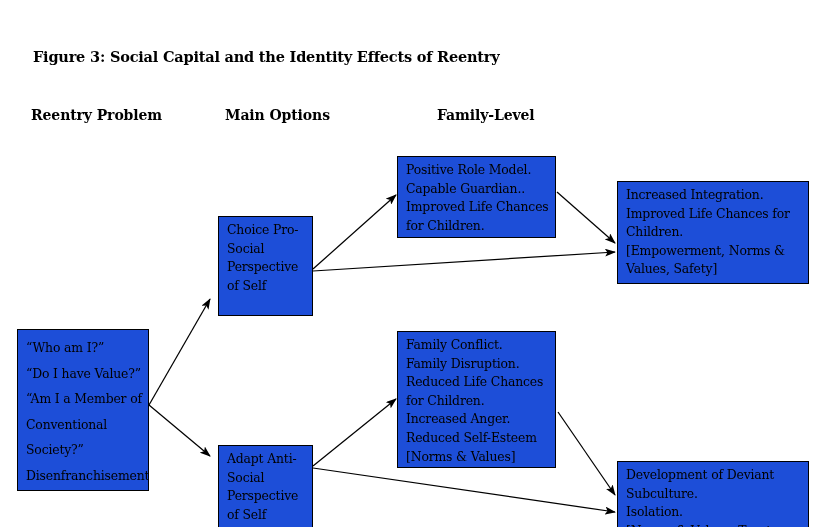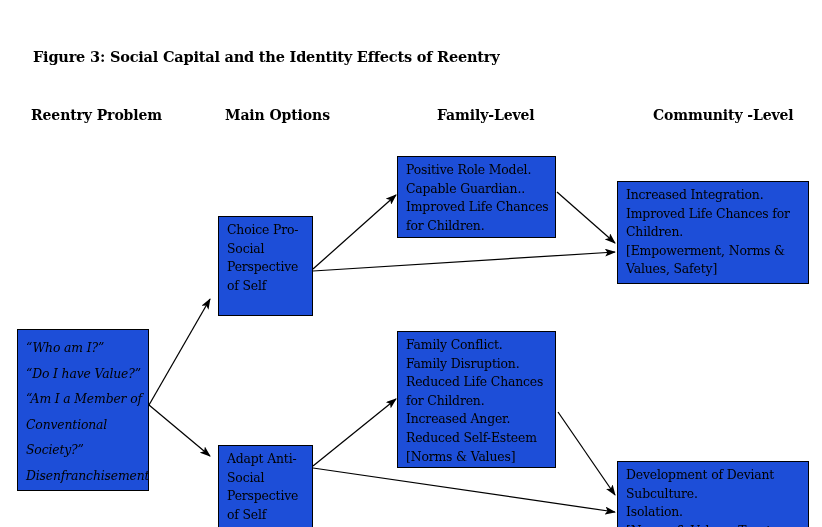--- a/index.html
+++ b/index.html
@@ -50,21 +50,21 @@
     right:2px;
     font-family:"DejaVu Serif","Liberation Serif",serif;
     font-size:12.4px;
     line-height:18.6px;
     white-space:pre-line;
     letter-spacing:-0.15px;
   }
 
   
   #node-identity   { left:17px;  top:289px; width:132px; height:162px; }
-  #node-identity .txt{ line-height:25.5px; top:5px;font-style:italic; }
+  #node-identity .txt{ line-height:25.5px; top:5px; }
 
   #node-prosocial  { left:218px; top:176px; width:95px;  height:100px; }
   #node-antisocial { left:218px; top:405px; width:95px;  height:92px;  }
 
   #node-family-pos { left:397px; top:116px; width:159px; height:82px;  }
   #node-family-neg { left:397px; top:291px; width:159px; height:137px; }
 
   #node-comm-pos   { left:617px; top:141px; width:192px; height:103px; }
   #node-comm-neg   { left:617px; top:421px; width:192px; height:92px;  }
 
@@ -77,21 +77,20 @@
 </head>
 <body>
 
 <div id="stage">
 
   <div class="fig-title">Figure 3: Social Capital and the Identity Effects of Reentry</div>
 
   <div class="col-head ch-reentry">Reentry Problem</div>
   <div class="col-head ch-options">Main Options</div>
   <div class="col-head ch-family">Family-Level</div>
-  <div class="col-head ch-community">Community -Level</div>
 
   <svg id="edges" viewBox="0 0 822 527">
     <defs>
       <marker id="ah" markerWidth="11" markerHeight="8" refX="10" refY="4" orient="auto" markerUnits="userSpaceOnUse">
         <path d="M0,0 L11,4 L0,8 L2.4,4 z" fill="#000000"></path>
       </marker>
     </defs>
 
     <line x1="149" y1="365" x2="210" y2="259" marker-end="url(#ah)"></line>
 

